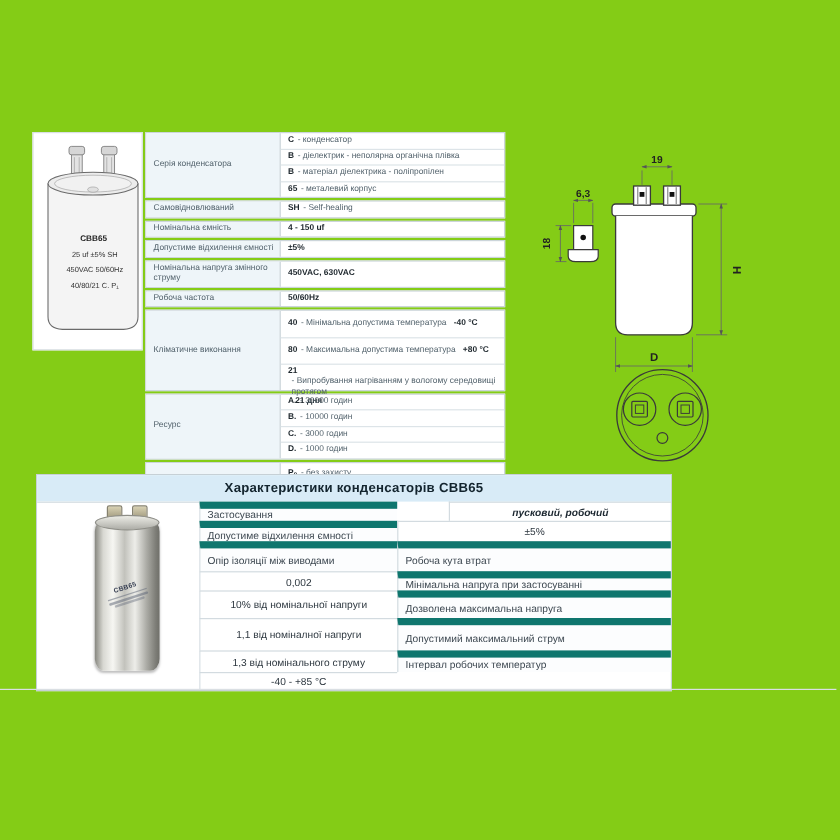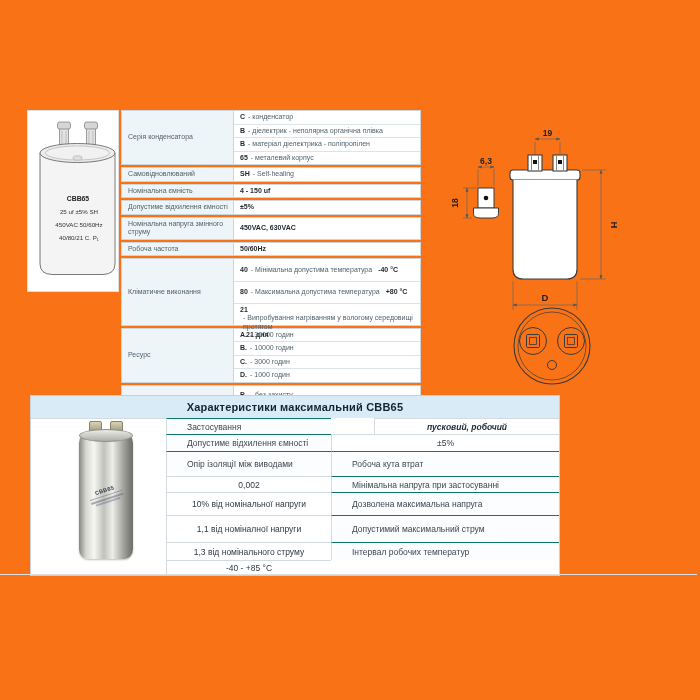--- a/index.html
+++ b/index.html
@@ -1,16 +1,16 @@
 <!DOCTYPE html>
 <html><head>
 <meta charset="utf-8">
 <style>
   html,body{margin:0;padding:0;background:#fff;}
-  .page{position:relative;width:700px;height:700px;background:#f97316;overflow:hidden;
+  .page{position:relative;width:700px;height:700px;background:#84cc16;overflow:hidden;
         font-family:"Liberation Sans","DejaVu Sans",sans-serif;color:#333;}
 
   
   .cap-box{position:absolute;left:27px;top:110px;width:92px;height:182px;
            border:1px solid #d9dfe3;box-sizing:border-box;background:#fff;}
 
   
   .spec{position:absolute;left:121px;top:110px;width:300px;}
   .sgroup{display:flex;border:1px solid #ccd5da;background:#fff;margin-bottom:2px;box-sizing:border-box;}
   .slabel{flex:0 0 112px;width:112px;background:#eef5f9;border-right:1px solid #ccd5da;
@@ -29,22 +29,22 @@
   .tech{position:absolute;left:440px;top:113px;}
 
   
   .ctab{position:absolute;left:30px;top:395px;width:528px;display:grid;
         grid-template-columns:135px 165px 228px;
         grid-template-rows:22px 16px 17px 25px 16px 23px 27px 18px 15px;
         border:1px solid #c6d0d6;box-sizing:content-box;background:#fff;}
   .chead{grid-column:1/4;background:#d8ebf7;display:flex;align-items:center;justify-content:center;
          font-weight:bold;font-size:11px;color:#13242e;letter-spacing:.2px;}
   .photo-cell{grid-column:1;grid-row:2/10;position:relative;border-top:1px solid #d3dbe0;background:#fff;}
-  .cl{border-top:1px solid #0f766e;border-left:1px solid #d3dbe0;font-size:8.5px;color:#3c4750;
-      display:flex;align-items:center;padding:1px 4px 1px 20px;background:#fcfdfe;line-height:10px;}
+  .cl{border-top:6px solid #0f766e;border-left:1px solid #d3dbe0;font-size:8.5px;color:#3c4750;
+      display:flex;align-items:center;padding:1px 4px 1px 6px;background:#fcfdfe;line-height:10px;}
   .cv{border-top:1px solid #d3dbe0;border-left:1px solid #d3dbe0;font-size:8.5px;color:#2e3840;
       display:flex;align-items:center;justify-content:center;text-align:center;padding:1px 3px;}
   .cv.em{font-weight:bold;font-style:italic;color:#1c2730;margin-left:43px;}
 
   
   .pcyl{position:absolute;left:48px;top:14px;width:54px;height:126px;border-radius:8px/10px;
         background:linear-gradient(90deg,#86867f 0%,#d8d8d2 13%,#f6f6f2 28%,#c2c2bc 46%,#ededE9 62%,#ababa5 80%,#7d7d77 94%,#6f6f69 100%);
         box-shadow:0 1px 2px rgba(0,0,0,.25);}
   .pcap{position:absolute;left:0;top:-4px;width:54px;height:13px;border-radius:50%;
         background:linear-gradient(#ececE6,#aeaea8);border:1px solid #8e8e88;box-sizing:border-box;}
@@ -290,21 +290,21 @@
         <text x="107.5" y="23">19</text>
         <text x="46" y="51">6,3</text>
         <text x="18" y="90" transform="rotate(-90 18 90)">18</text>
         <text x="171" y="112" transform="rotate(90 171 112)" font-size="9.5">H</text>
         <text x="105" y="188" font-size="9.5">D</text>
       </g>
     </svg>
   </div>
 
   <div class="ctab">
-    <div class="chead">Характеристики максимальний CBB65</div>
+    <div class="chead">Характеристики конденсаторів CBB65</div>
 
     <div class="photo-cell">
       <div class="pcyl">
         <div class="pt l"></div>
         <div class="pt r"></div>
         <div class="pcap"></div>
         <div class="plab">
           <div>CBB65</div>
           <div class="pbar"></div>
           <div class="pbar"></div>

